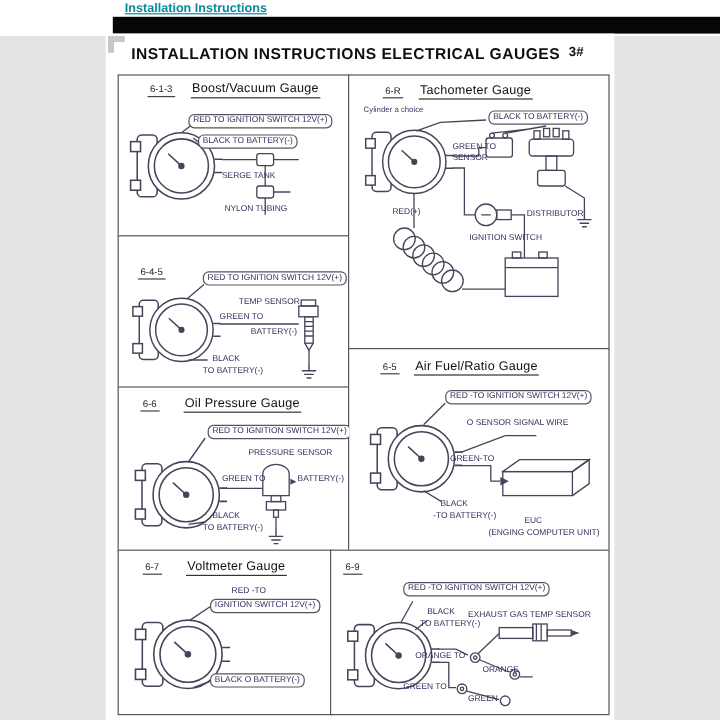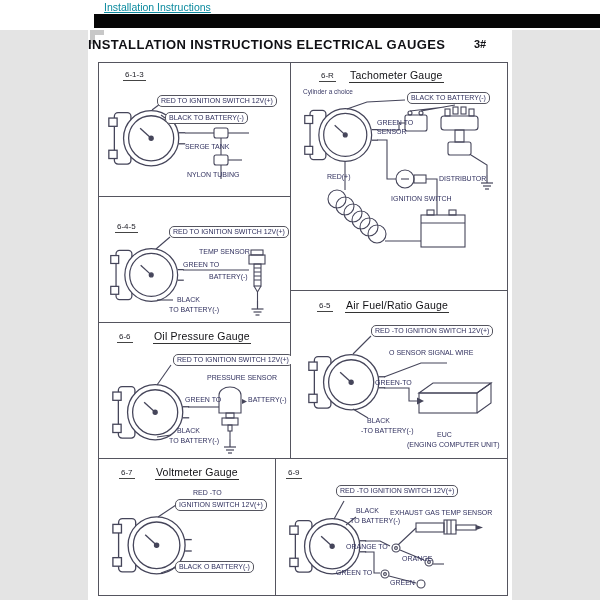--- a/index.html
+++ b/index.html
@@ -1,23 +1,23 @@
 <!DOCTYPE html>
 <html><head>
 <meta charset="utf-8">
 <style>
   html,body{margin:0;padding:0}
   .screen{position:relative;width:600px;height:600px;background:#e4e4e4;font-family:"Liberation Sans",sans-serif;overflow:hidden}
   .topstrip{position:absolute;left:0;top:0;width:600px;height:30px;background:#ffffff}
   .blackbar{position:absolute;left:94px;top:14px;width:506px;height:14px;background:#060606}
-  .toplink{position:absolute;left:104px;top:1px;font-size:10.5px;font-weight:normal;color:#0a8a9e;text-decoration:underline;z-index:3;cursor:pointer}
+  .toplink{position:absolute;left:104px;top:1px;font-size:10.5px;font-weight:bold;color:#0a8a9e;text-decoration:underline;z-index:3;cursor:pointer}
   .sheet{position:absolute;left:88px;top:28px;width:424px;height:572px;background:#ffffff}
   .fold-a{position:absolute;left:90px;top:30px;width:5px;height:14px;background:#c8c8c8}
   .fold-b{position:absolute;left:90px;top:30px;width:14px;height:5px;background:#c8c8c8}
-  .doc-title{position:absolute;left:88px;top:37px;width:400px;font-size:13px;font-weight:bold;letter-spacing:.4px;color:#101014}
+  .doc-title{position:absolute;left:88px;top:37px;width:400px;text-align:center;font-size:13px;font-weight:bold;letter-spacing:.4px;color:#101014}
   .page-num{position:absolute;left:474px;top:38px;font-size:11px;font-weight:bold;color:#101014}
   .mainbox{position:absolute;left:98px;top:62px;width:408px;height:532px}
   .panel{position:absolute;border:1px solid #55555f;background:#fff;overflow:hidden}
   .art{position:absolute;left:0;top:0;width:100%;height:100%}
   .ink{stroke:#45455a;fill:none;stroke-width:1.1}
   .fill{fill:#45455a;stroke:none}
   .code{position:absolute;font-size:8px;color:#1c1c24;border-bottom:1px solid #444;padding:0 2px 1px;white-space:nowrap;z-index:2}
   .ptitle{position:absolute;font-size:10.5px;color:#101014;border-bottom:1px solid #333;padding:0 1px 1px;white-space:nowrap;letter-spacing:.2px;z-index:2}
   .lbl{position:absolute;font-size:7px;line-height:1.15;color:#30305e;white-space:nowrap;z-index:2}
   .lbl.box{border:1px solid #55555f;border-radius:5px;padding:1px 3px;background:#fff}
@@ -72,20 +72,21 @@
           <path d="M86,70 H115"></path>
           <rect x="115" y="65" width="14" height="10" rx="2"></rect>
           <path d="M129,70 H150"></path>
           <path d="M122,75 V92"></path>
           <rect x="115" y="92" width="14" height="10" rx="2"></rect>
           <path d="M122,102 V116"></path>
           <path d="M129,97 H143"></path>
         </g>
       </svg>
       <span class="code" style="left:24px;top:7px">6-1-3</span>
+      <span class="ptitle" style="left:60px;top:5px">Boost/Vacuum Gauge</span>
       <span class="lbl box" style="left:58px;top:32px">RED TO IGNITION SWITCH 12V(+)</span>
       <span class="lbl box" style="left:66px;top:49px">BLACK  TO BATTERY(-)</span>
       <span class="lbl" style="left:86px;top:80px">SERGE TANK</span>
       <span class="lbl" style="left:88px;top:108px">NYLON TUBING</span>
     </section>
 
     <section class="panel" style="left:0;top:134px;width:192px;height:126px">
       <svg class="art" viewBox="0 0 192 126">
         <use href="#gauge" transform="translate(10,48) scale(0.88)"></use>
         <g class="ink">

